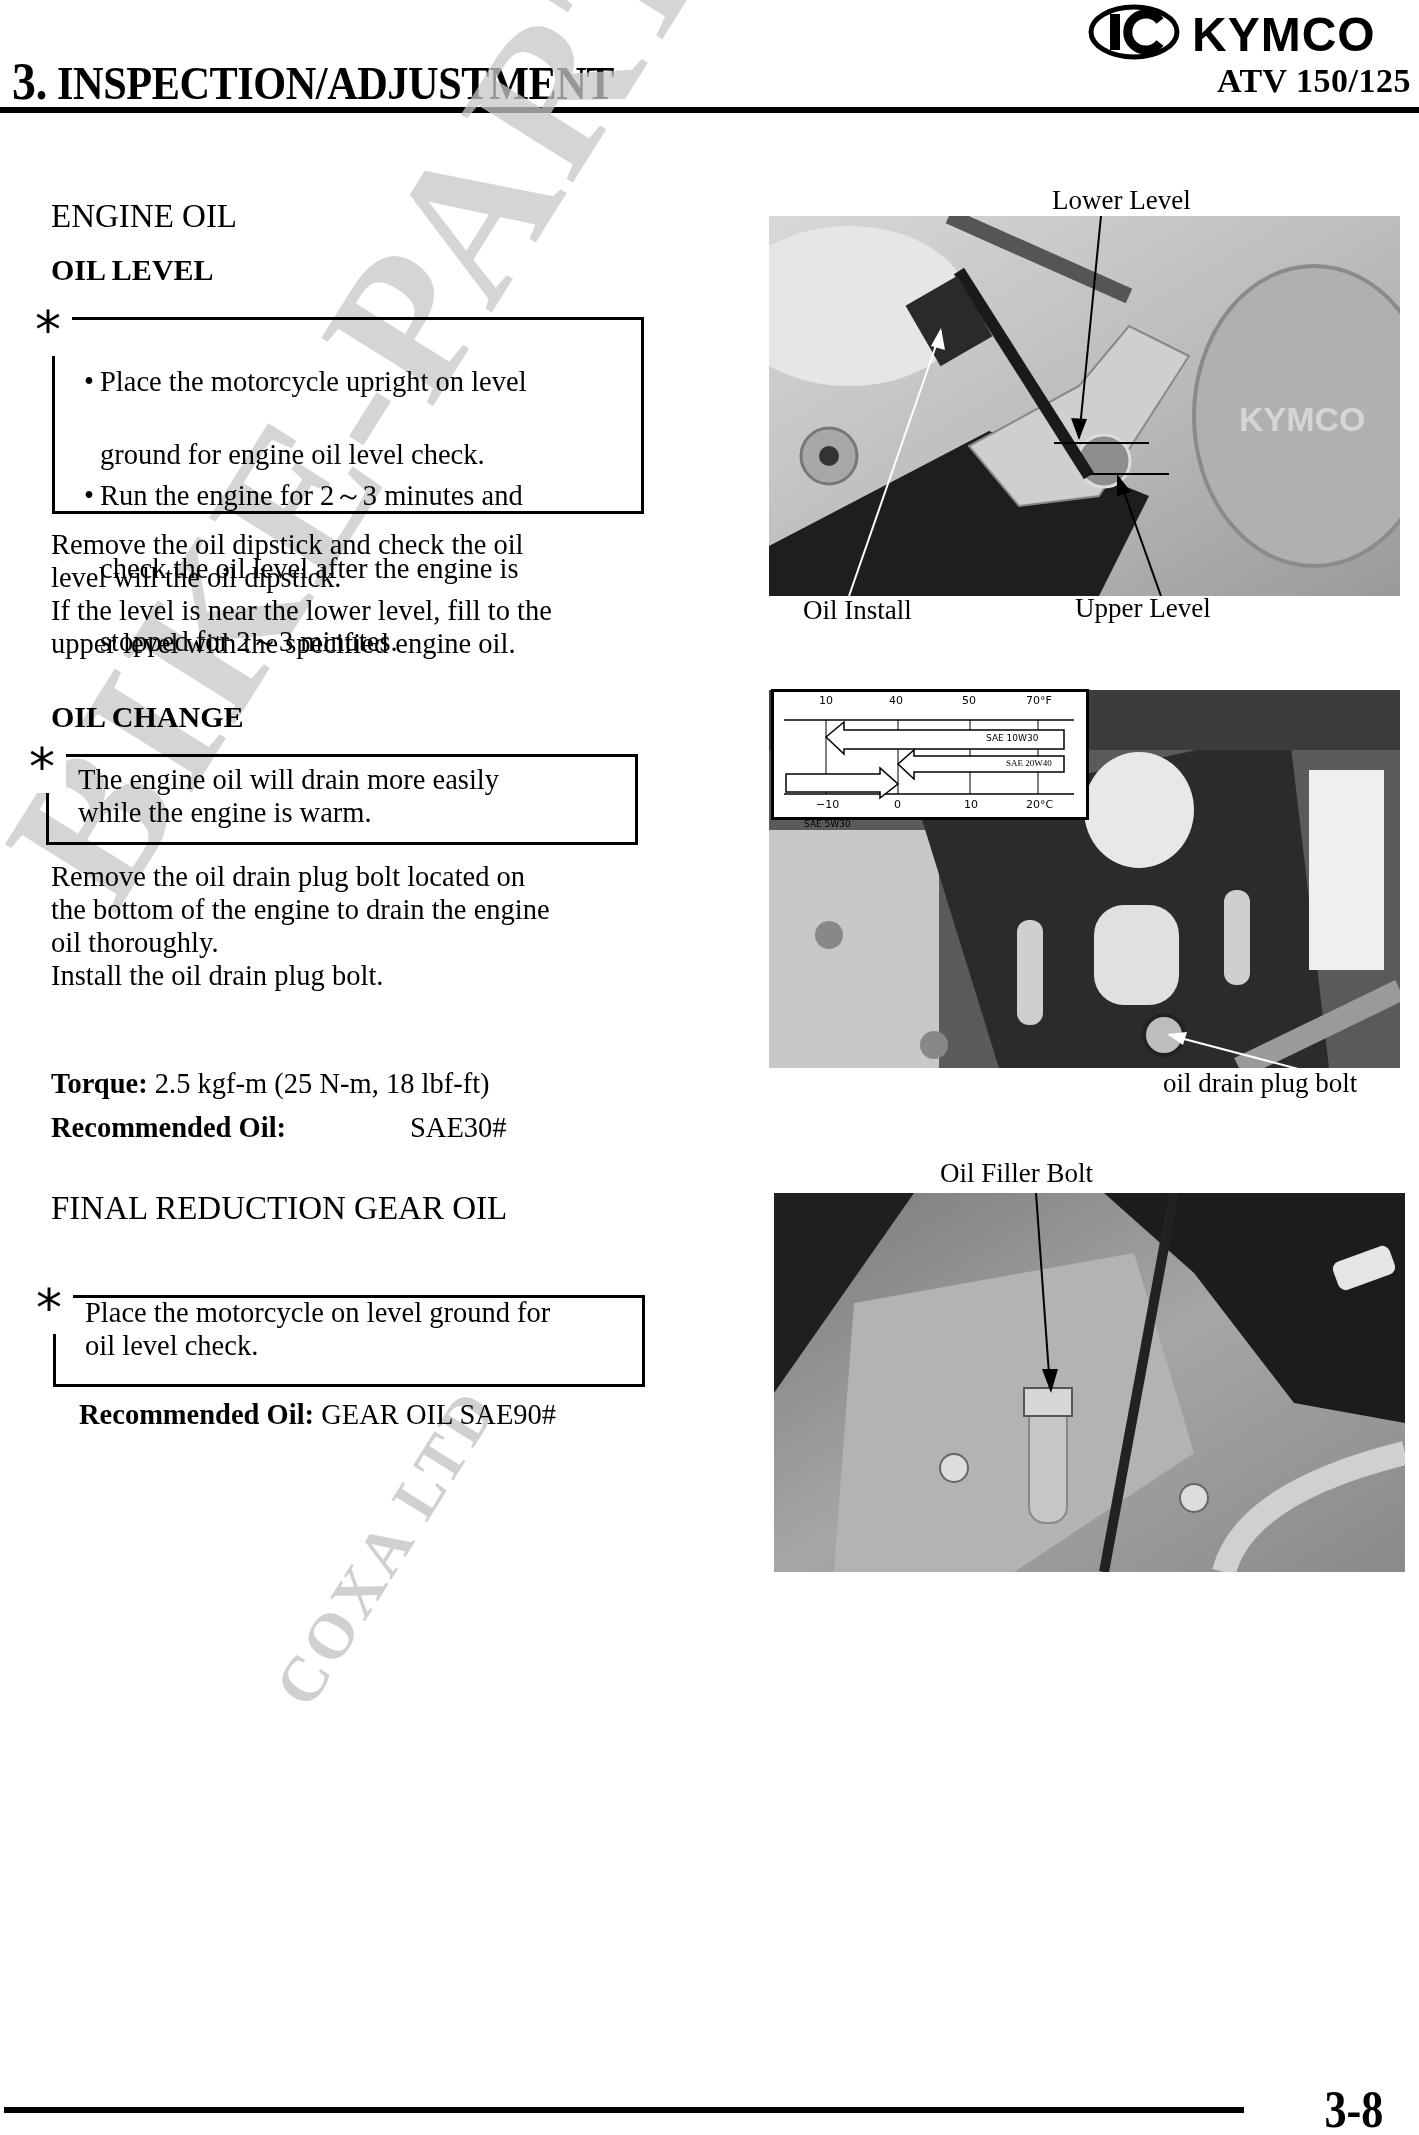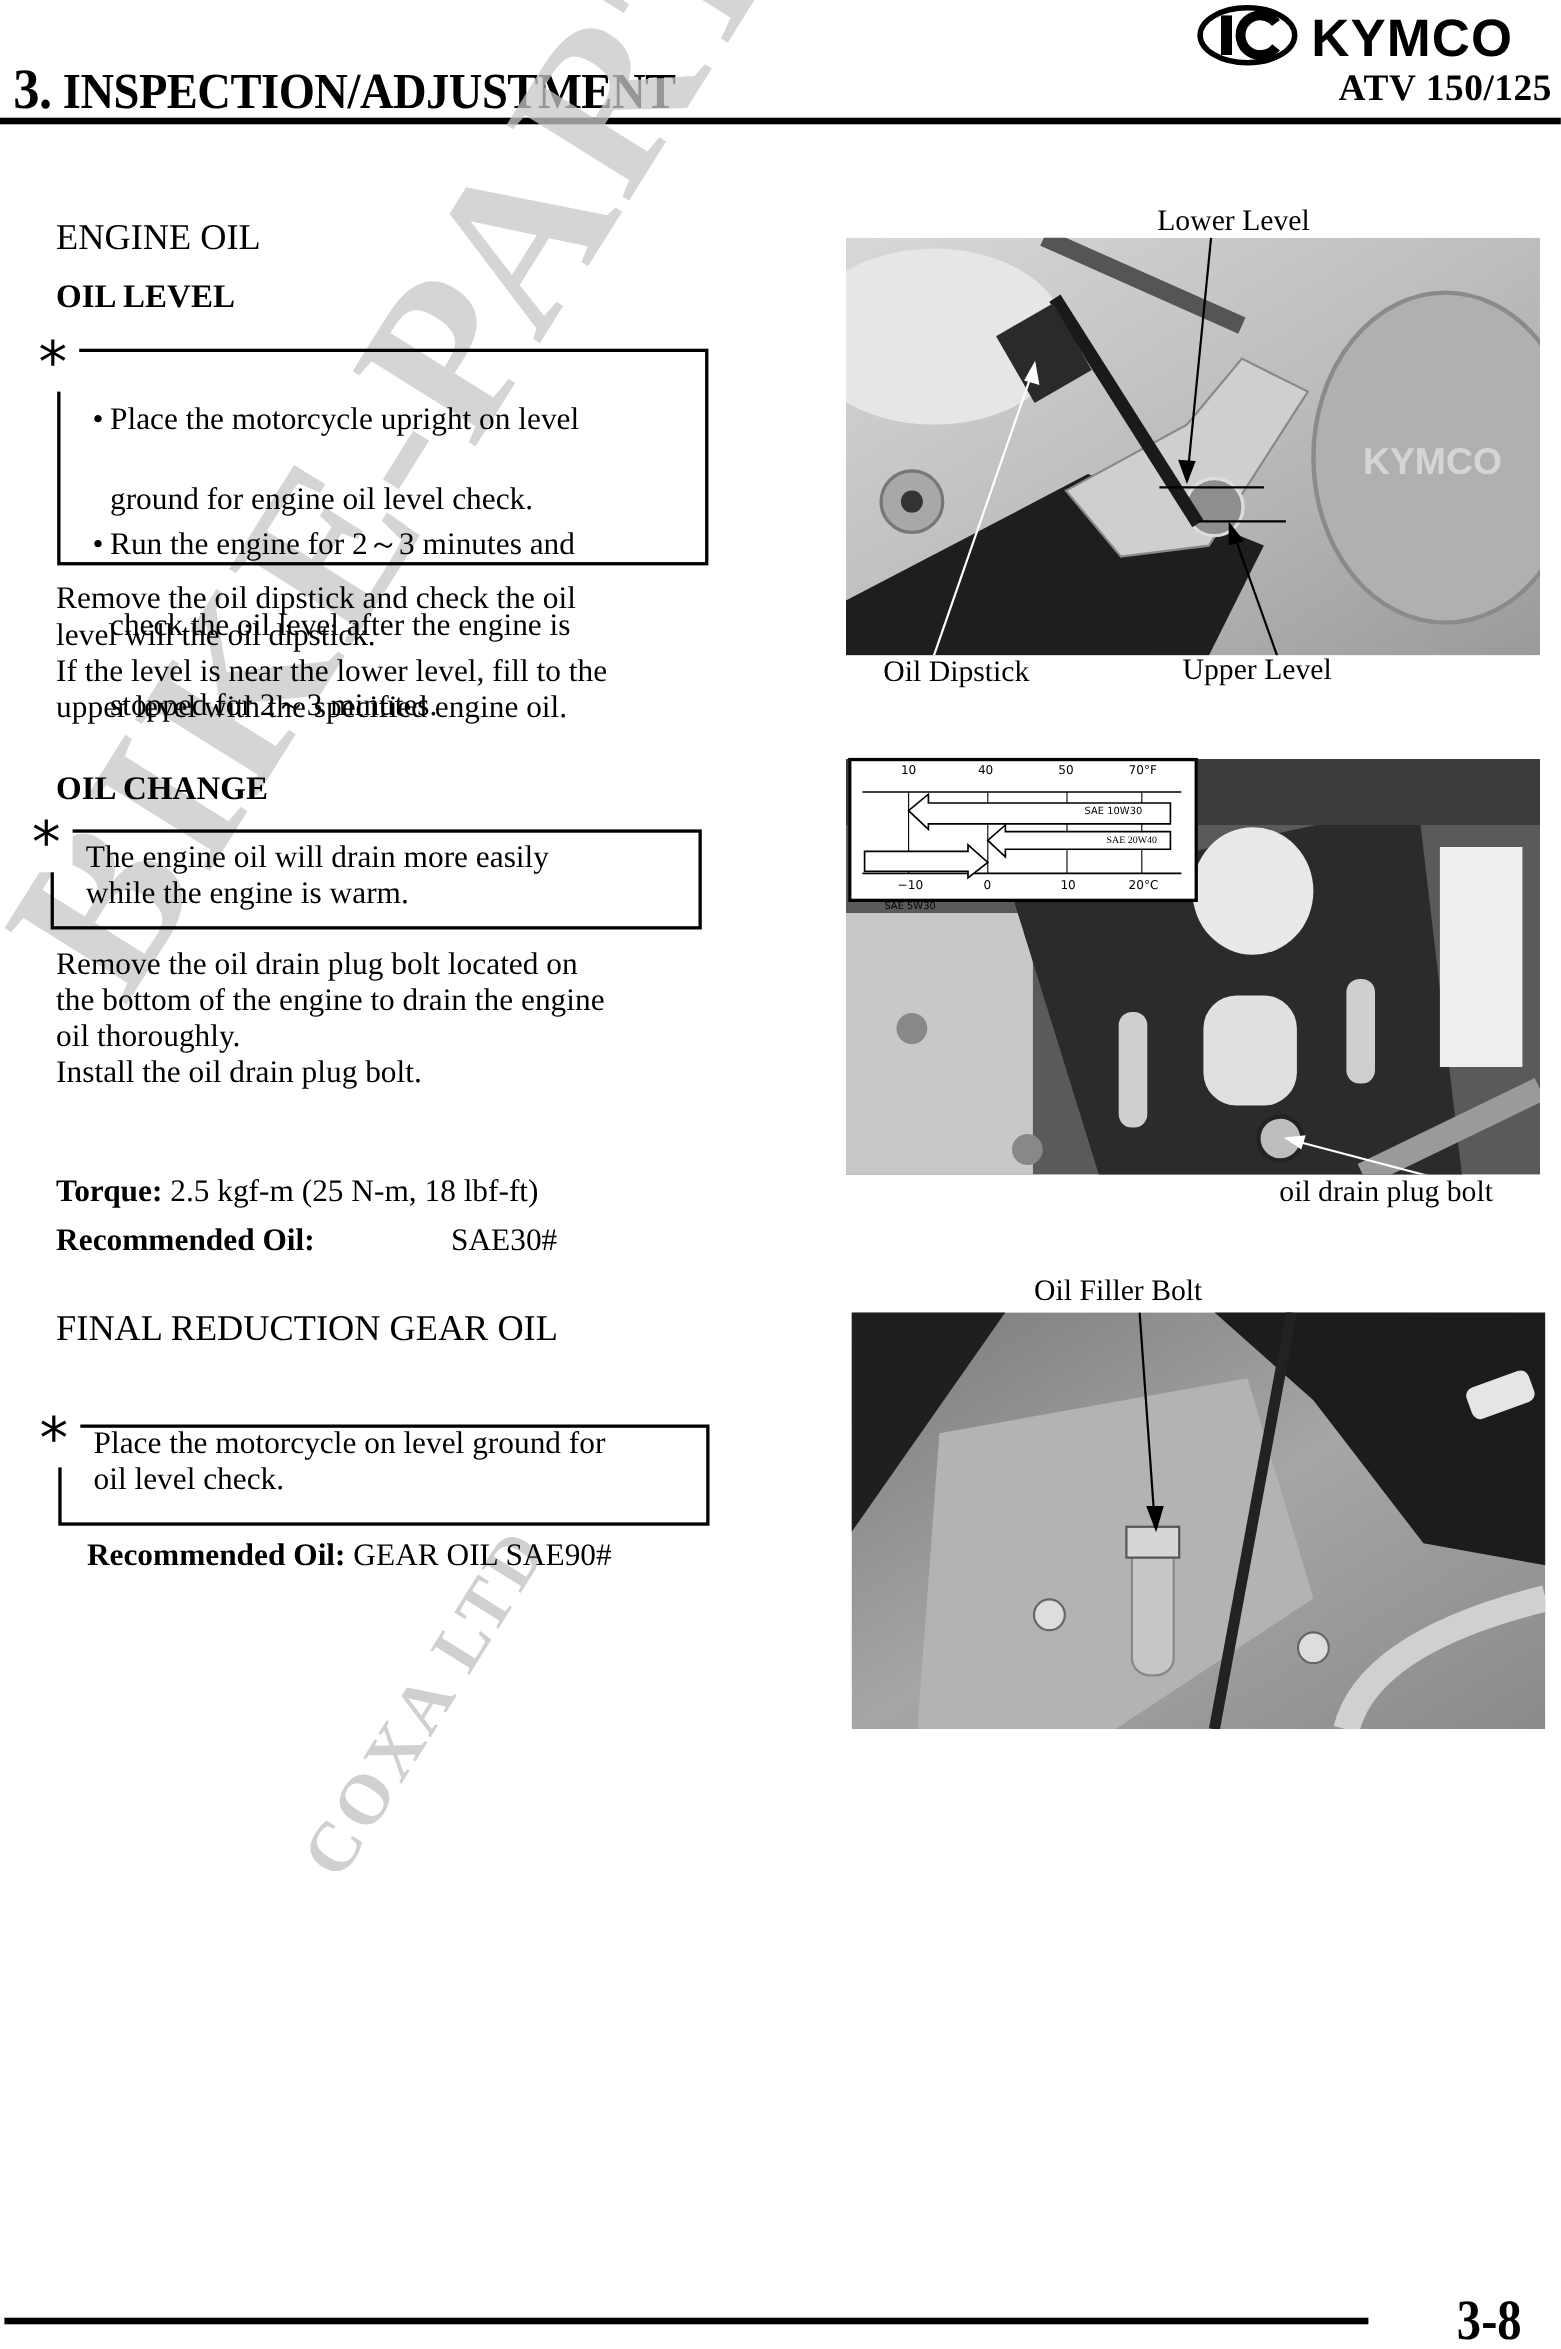--- a/index.html
+++ b/index.html
@@ -156,21 +156,21 @@
     <line x1="285" y1="227" x2="380" y2="227" stroke="#000" stroke-width="2"></line>
     <line x1="320" y1="258" x2="400" y2="258" stroke="#000" stroke-width="2"></line>
     <line x1="332" y1="0" x2="310" y2="222" stroke="#000" stroke-width="2"></line>
     <polygon points="310,224 302,202 318,203" fill="#000"></polygon>
     <line x1="80" y1="380" x2="172" y2="115" stroke="#fff" stroke-width="2"></line>
     <polygon points="172,112 176,134 162,130" fill="#fff"></polygon>
     <line x1="392" y1="380" x2="350" y2="262" stroke="#000" stroke-width="2"></line>
     <polygon points="348,258 362,276 348,280" fill="#000"></polygon>
   </svg>
 </div>
-<div class="abs caption" style="left:803px; top:595px;">Oil Dipstick</div>
+<div class="abs caption" style="left:803px; top:595px;">Oil Install</div>
 <div class="abs caption" style="left:1075px; top:593px;">Upper Level</div>
 
 <div class="abs photo" style="left:769px; top:690px; width:631px; height:378px;">
   <svg width="631" height="378" viewBox="0 0 631 378">
     <rect width="631" height="378" fill="#5a5a5a"></rect>
     <rect x="0" y="140" width="170" height="238" fill="#c8c8c8"></rect>
     <polygon points="150,120 520,40 560,378 230,378" fill="#2b2b2b"></polygon>
     <ellipse cx="370" cy="120" rx="55" ry="58" fill="#e8e8e8"></ellipse>
     <rect x="325" y="215" width="85" height="100" rx="30" fill="#e0e0e0"></rect>
     <rect x="248" y="230" width="26" height="105" rx="12" fill="#cfcfcf"></rect>

